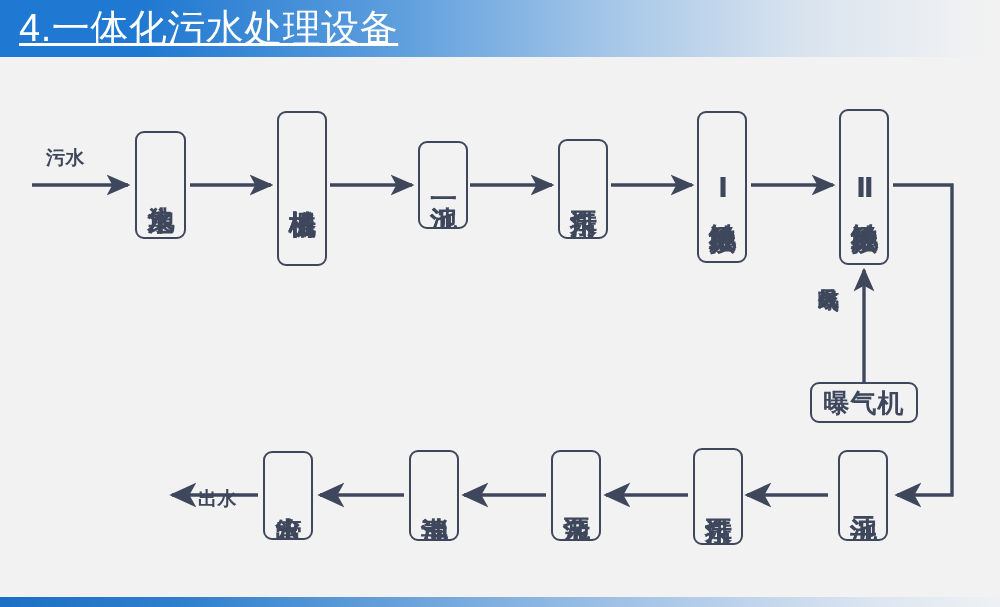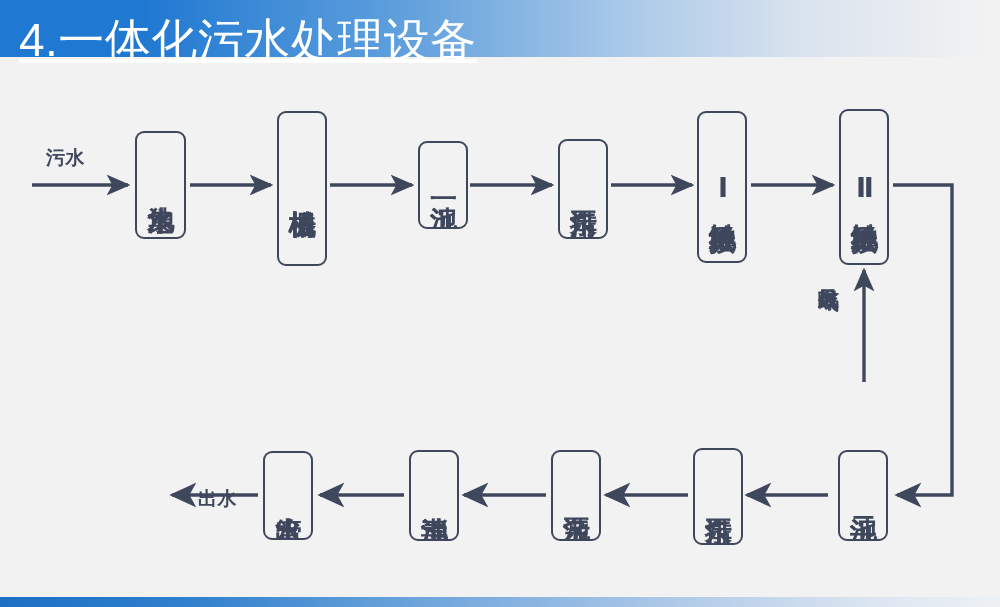--- a/index.html
+++ b/index.html
@@ -22,22 +22,22 @@
   #header-bar {
     position: absolute;
     left: 0; top: 0;
     width: 1000px;
     height: 57px;
     background: linear-gradient(to right, #1f78d1 0%, #1f78d1 14%, #5f9fdd 40%, #a8c8e8 62%, #d9e3ee 80%, #f0f1f2 97%, #f2f2f2 100%);
   }
   #header-title {
     position: absolute;
     left: 19px;
-    top: 16px;
-    font-size: 46px;
+    top: 4px;
+    font-size: 38px;
     line-height: 48px;
     color: #ffffff;
     font-weight: 400;
     letter-spacing: 0.5px;
     white-space: nowrap;
     text-decoration: underline;
   }
   
   #footer-bar {
     position: absolute;
@@ -173,20 +173,23 @@
     </div>
 
     <div class="node" style="left:697px; top:54px; width:50px; height:152px;">
       <span class="node-label">Ⅰ级接触池</span>
     </div>
 
     <div class="node" style="left:839px; top:52px; width:50px; height:156px;">
       <span class="node-label">Ⅱ级接触池</span>
     </div>
 
+    <div class="node horizontal" style="left:810px; top:325px; width:108px; height:41px;">
+      <span class="node-label">曝气机</span>
+    </div>
 
     <div class="node" style="left:838px; top:393px; width:50px; height:91px;">
       <span class="node-label">二沉池</span>
     </div>
 
     <div class="node" style="left:693px; top:391px; width:50px; height:97px;">
       <span class="node-label">排污泵</span>
     </div>
 
     <div class="node" style="left:551px; top:393px; width:50px; height:91px;">

